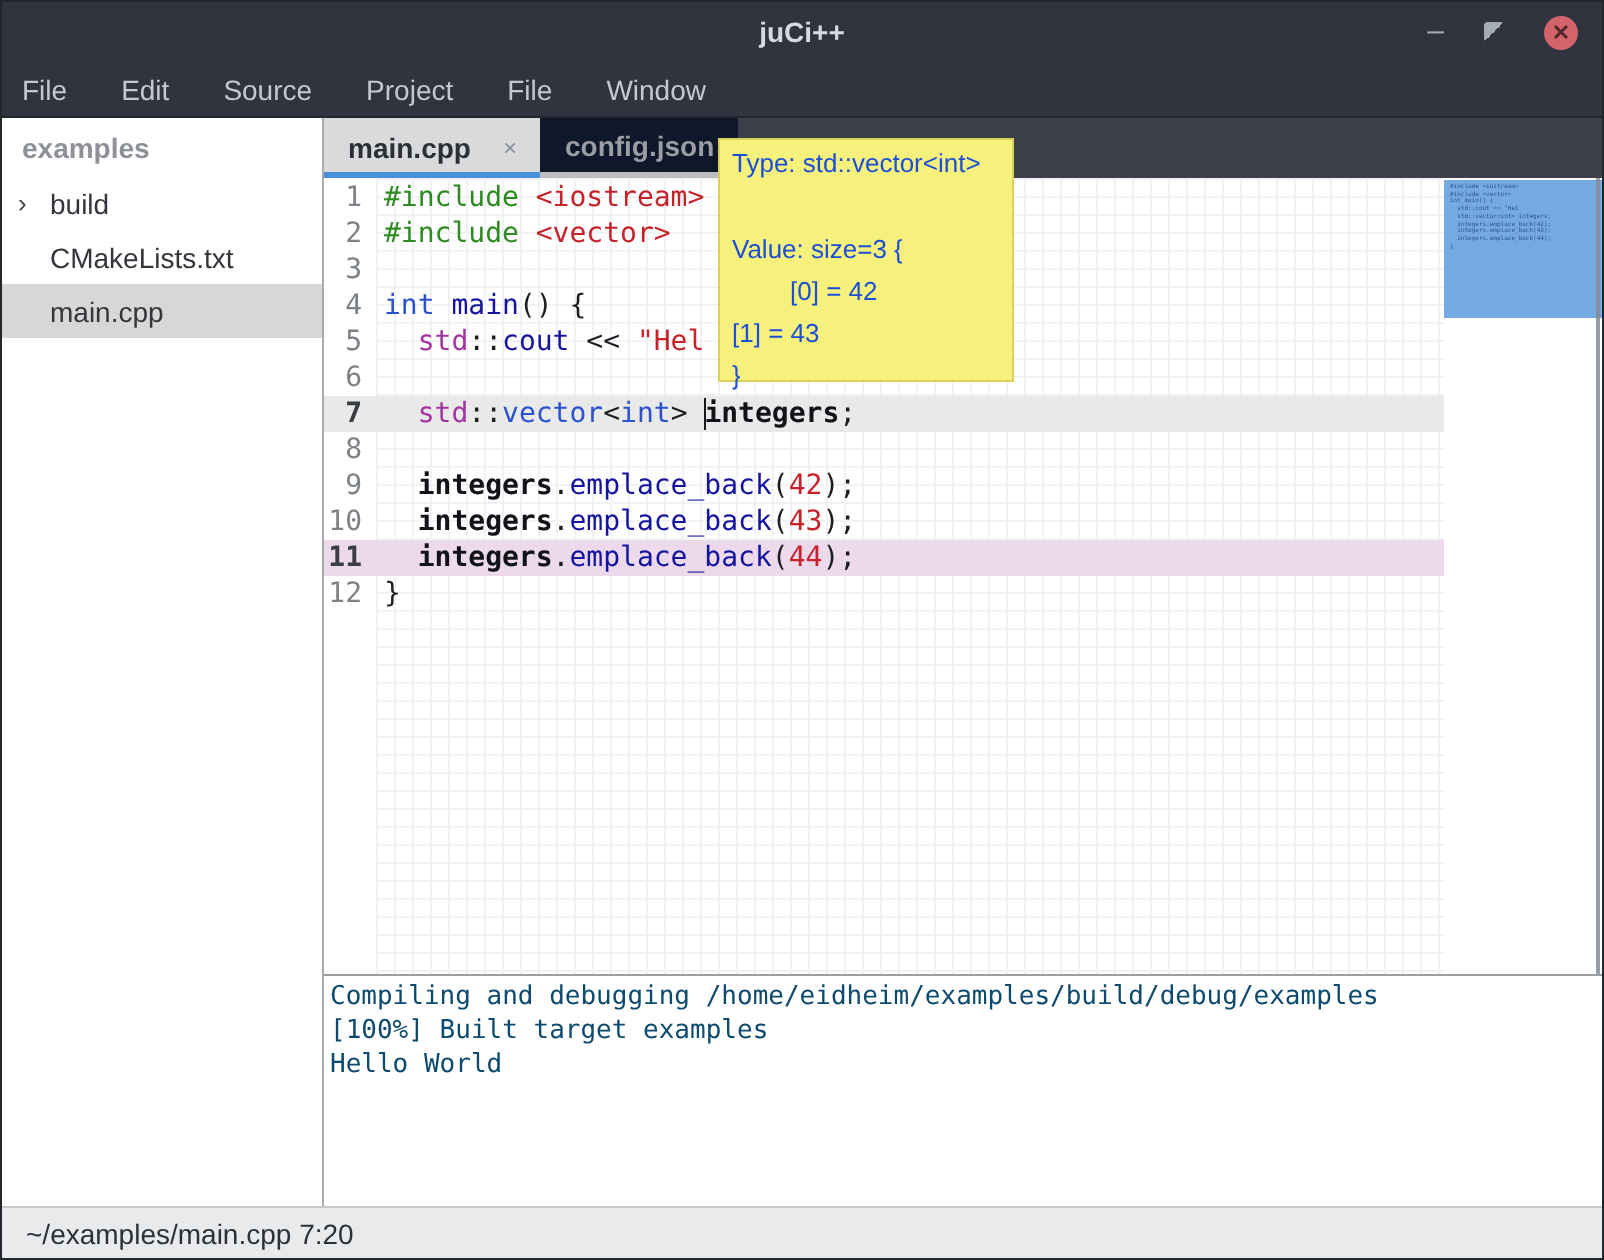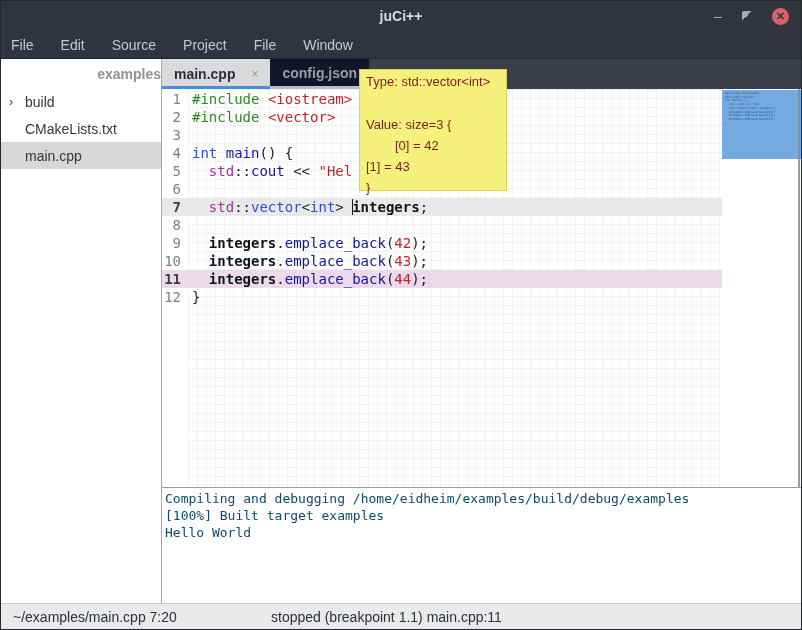--- a/index.html
+++ b/index.html
@@ -15,21 +15,21 @@
   .btn-max { width:10px; height:10px; background:linear-gradient(135deg,#a6acb6 0 50%,transparent 50% 100%); border-radius:2px; }
   .btn-close { width:17px; height:17px; border-radius:50%; background:#d3646b; color:#50282c; font-size:11px; font-weight:bold; display:flex; align-items:center; justify-content:center; }
 
   
   .menubar { height:28px; background:#2f343f; border-bottom:1px solid #23262d; display:flex; align-items:center; padding-left:10px; flex:0 0 auto; }
   .menu-item { color:#c4c9d1; font-size:14px; padding:4px 0; margin-right:27px; }
 
   
   .content { flex:1 1 auto; display:flex; min-height:0; }
   .sidebar { width:161px; flex:0 0 auto; background:#fff; border-right:1px solid #a8aaad; }
-  .side-header { color:#8e9298; font-weight:bold; font-size:14px; padding:7px 0 6px 10px;text-align:right; }
+  .side-header { color:#8e9298; font-weight:bold; font-size:14px; padding:7px 0 6px 10px; }
   .side-item { height:27px; display:flex; align-items:center; font-size:14px; color:#33363c; }
   .side-item .chev { width:16px; margin-left:8px; color:#44474d; font-size:13px; }
   .side-item .nochev { width:16px; margin-left:8px; }
   .side-item.selected { background:#d7d7d7; }
 
   .main { flex:1 1 auto; display:flex; flex-direction:column; position:relative; min-width:0; }
 
   
   .tabstrip { height:30px; background:#3a3f4a; display:flex; flex:0 0 auto; }
   .tab { display:flex; align-items:center; padding:0 12px; font-size:14px; position:relative; }
@@ -58,21 +58,21 @@
   .seg-f { color:#14149e; }
   .seg-d { color:#1a1d21; }
   .seg-b { color:#111318; font-weight:bold; }
   .caret { position:absolute; left:190px; top:110px; width:1px; height:16px; background:#15181c; }
 
   .minimap { position:absolute; left:560px; top:1px; width:80px; height:69px; background:#74a9e2; overflow:hidden; padding:2px 0 0 3px; }
   .mrow { font-family:"DejaVu Sans Mono", monospace; font-size:3px; line-height:3.7px; white-space:pre; color:#1d3f73; opacity:.8; }
   .scrollbar { position:absolute; left:636px; top:0; width:2px; height:398px; background:#868c95; opacity:.85; }
 
   
-  .tooltip { position:absolute; left:197px; top:10px; width:148px; height:122px; background:#f6f17c; border:1px solid #d8d258; z-index:10; font-size:13px; color:#7f1d1d; }
+  .tooltip { position:absolute; left:197px; top:10px; width:148px; height:122px; background:#f6f17c; border:1px solid #d8d258; z-index:10; font-size:13px; color:#1d4ed8; }
   .tt-line { position:absolute; left:6px; white-space:nowrap; overflow:hidden; }
 
   
   .terminal { flex:1 1 auto; border-top:1px solid #9b9fa3; background:#fff; padding:2px 0 0 3px; }
   .term-line { font-family:"DejaVu Sans Mono", monospace; font-size:13px; line-height:17px; color:#0c4a6e; white-space:pre; }
 
   
   .statusbar { height:26px; flex:0 0 auto; background:#e9eaec; border-top:1px solid #c6c8ca; position:relative; display:flex; align-items:center; font-size:14px; color:#2c3136; }
   .status-left { margin-left:12px; }
   .status-center { position:absolute; left:270px; }
@@ -178,16 +178,15 @@
           <div class="term-line">Compiling and debugging /home/eidheim/examples/build/debug/examples</div>
           <div class="term-line">[100%] Built target examples</div>
           <div class="term-line">Hello World</div>
         </div>
     </div>
 
   </div>
 
   <div class="statusbar">
     <span class="status-left">~/examples/main.cpp 7:20</span>
-    <span class="status-center">stopped (breakpoint 1.1) main.cpp:11</span>
   </div>
 
 </div>
 
 </body></html>

